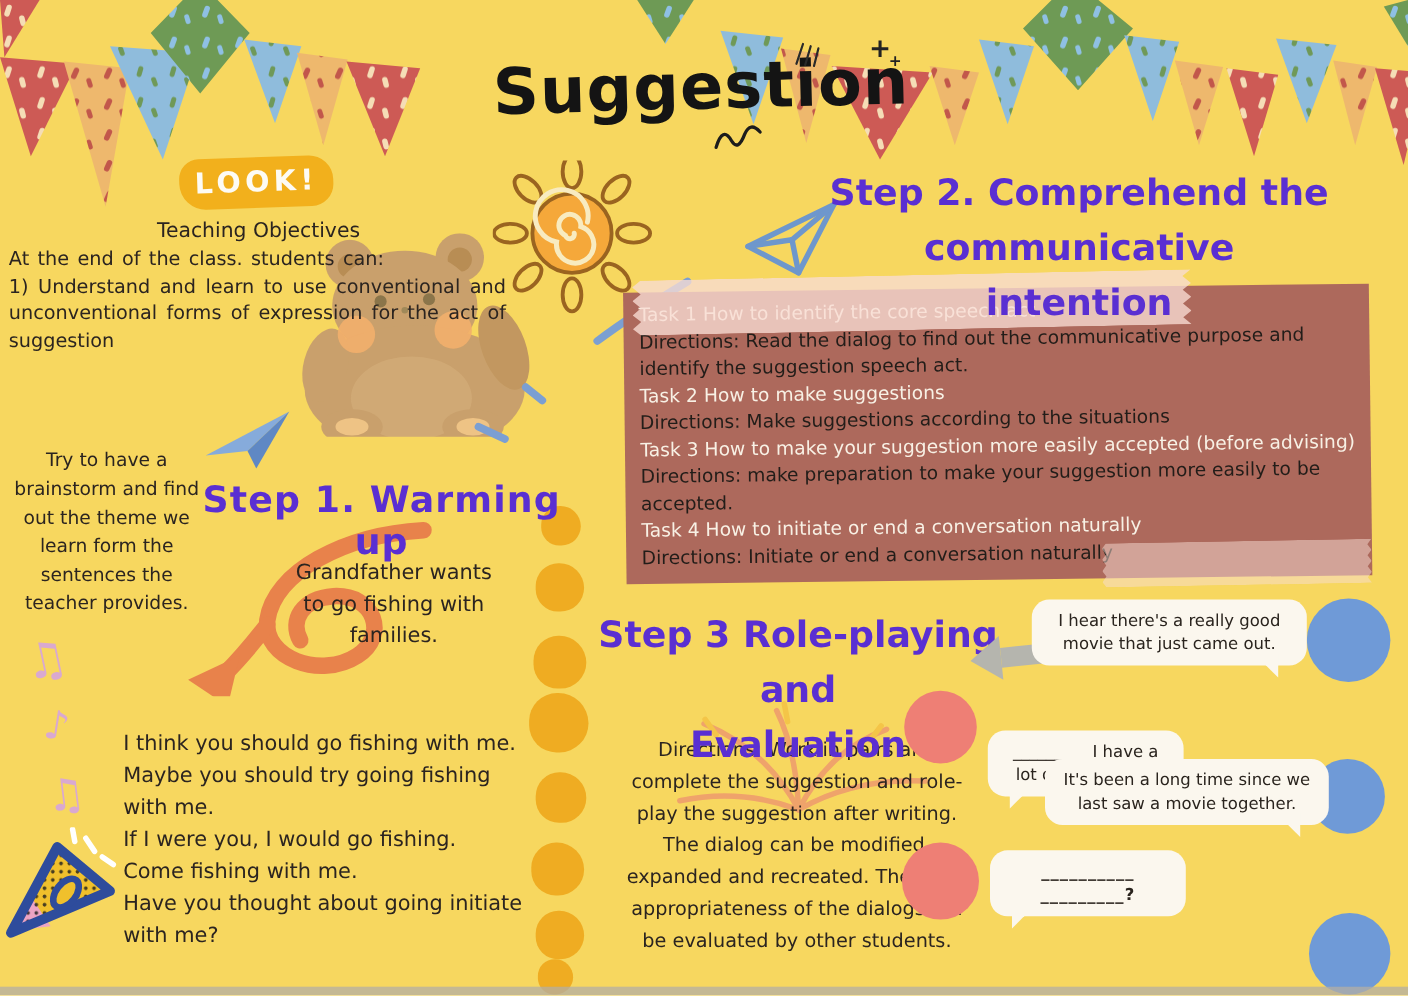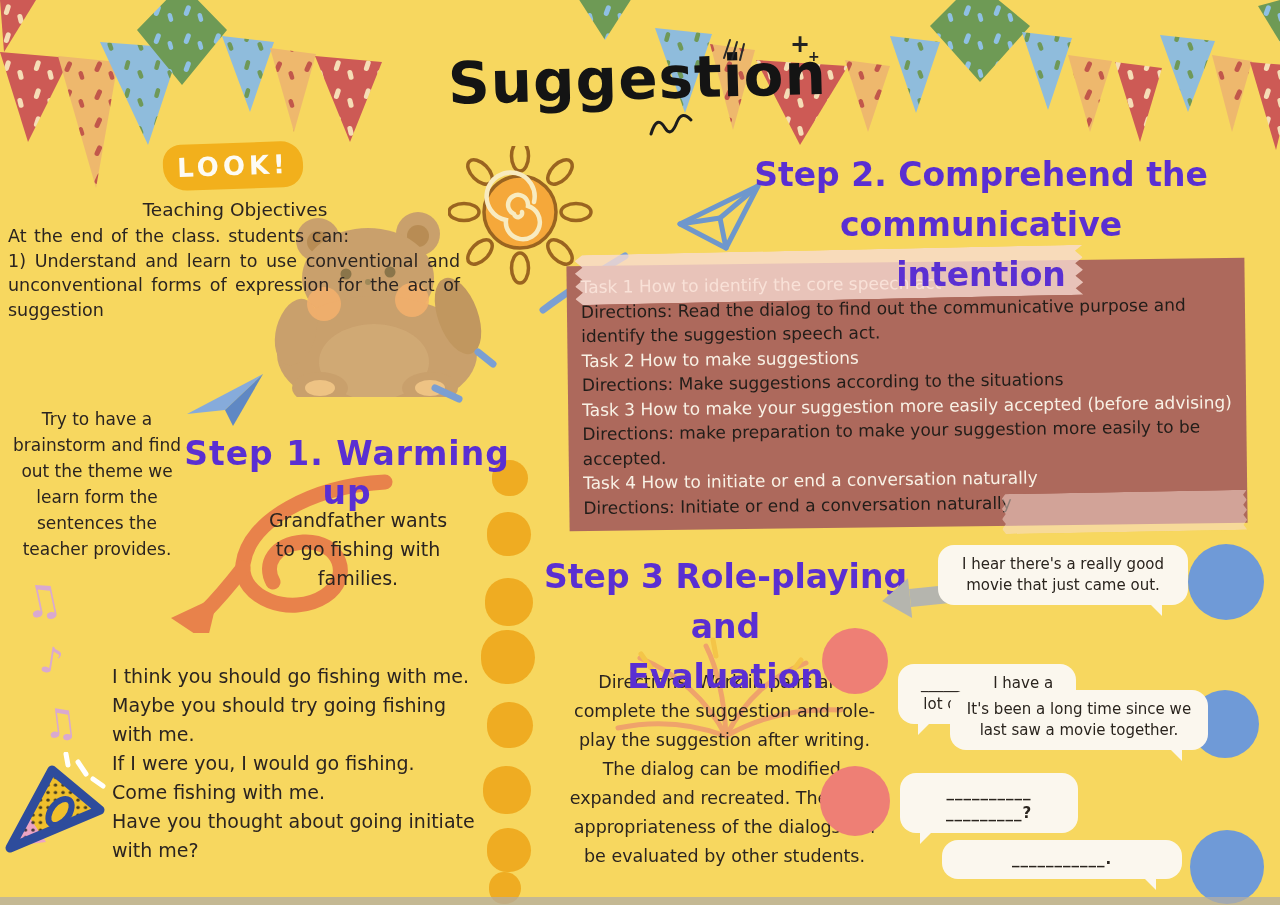--- a/index.html
+++ b/index.html
@@ -293,17 +293,16 @@
   <div class="bubble tail-l" style="left:898px;top:664px;width:150px;">_________ I have a lot of work to do.</div>
   <div class="avatar red" style="left:822px;top:628px;width:66px;height:66px;"></div>
 
   <div class="bubble tail-r" style="left:950px;top:690px;width:230px;">It's been a long time since we last saw a movie together.</div>
   <div class="avatar blue" style="left:1191px;top:690px;width:68px;height:68px;"></div>
 
   <div class="bubble tail-l pre" style="left:900px;top:773px;width:150px;">__________
 _________?</div>
   <div class="avatar red" style="left:820px;top:766px;width:70px;height:70px;"></div>
 
-  <div class="bubble tail-r pre" style="left:942px;top:840px;width:212px;">___________.</div>
   <div class="avatar blue" style="left:1190px;top:830px;width:74px;height:74px;"></div>
 
   <div class="bottom-strip"></div>
 </div>
 
 </body></html>

